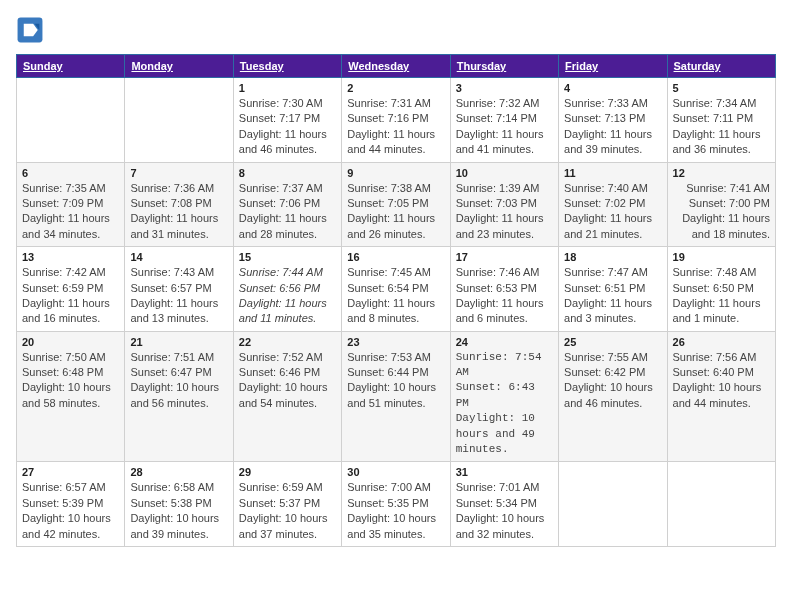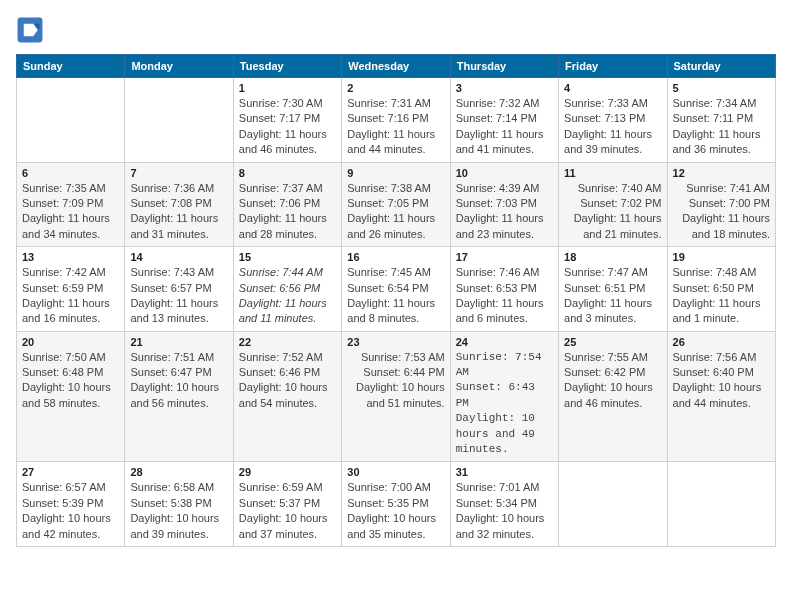--- a/index.html
+++ b/index.html
@@ -42,27 +42,28 @@
     .subtitle {
       font-size: 14px;
       color: #555;
     }
     table {
       width: 100%;
       border-collapse: collapse;
       font-size: 10.5px;
     }
     thead tr th {
-      background-color: #0369a1;
+      background-color: #4c1d95;
       color: #fff;
       text-align: left;
       padding: 5px 6px;
       font-size: 11px;
       font-weight: bold;
       border: 1px solid #2d6aa3;
+      text-decoration: underline;
     }
     tbody tr td {
       border: 1px solid #d0d0d0;
       vertical-align: top;
       padding: 4px 5px;
       height: 80px;
       width: 14.28%;
       background: #fff;
     }
     tbody tr:nth-child(even) td {
@@ -172,27 +173,27 @@
 Daylight: 11 hours and 28 minutes.</div>
         </td>
         <td>
           <span class="day-num">9</span>
           <div class="day-info" style="white-space: pre-line;">Sunrise: 7:38 AM
 Sunset: 7:05 PM
 Daylight: 11 hours and 26 minutes.</div>
         </td>
         <td>
           <span class="day-num">10</span>
-          <div class="day-info" style="white-space: pre-line;">Sunrise: 4:39 AM
+          <div class="day-info" style="white-space: pre-line;">Sunrise: 1:39 AM
 Sunset: 7:03 PM
 Daylight: 11 hours and 23 minutes.</div>
         </td>
         <td>
           <span class="day-num">11</span>
-          <div class="day-info" style="white-space: pre-line; text-align: right;">Sunrise: 7:40 AM
+          <div class="day-info" style="white-space: pre-line;">Sunrise: 7:40 AM
 Sunset: 7:02 PM
 Daylight: 11 hours and 21 minutes.</div>
         </td>
         <td>
           <span class="day-num">12</span>
           <div class="day-info" style="white-space: pre-line; text-align: right;">Sunrise: 7:41 AM
 Sunset: 7:00 PM
 Daylight: 11 hours and 18 minutes.</div>
         </td>
       </tr>
@@ -254,21 +255,21 @@
 Daylight: 10 hours and 56 minutes.</div>
         </td>
         <td>
           <span class="day-num">22</span>
           <div class="day-info" style="white-space: pre-line;">Sunrise: 7:52 AM
 Sunset: 6:46 PM
 Daylight: 10 hours and 54 minutes.</div>
         </td>
         <td>
           <span class="day-num">23</span>
-          <div class="day-info" style="white-space: pre-line; text-align: right;">Sunrise: 7:53 AM
+          <div class="day-info" style="white-space: pre-line;">Sunrise: 7:53 AM
 Sunset: 6:44 PM
 Daylight: 10 hours and 51 minutes.</div>
         </td>
         <td>
           <span class="day-num">24</span>
           <div class="day-info" style="white-space: pre-line; font-family: Liberation Mono, monospace;">Sunrise: 7:54 AM
 Sunset: 6:43 PM
 Daylight: 10 hours and 49 minutes.</div>
         </td>
         <td>

